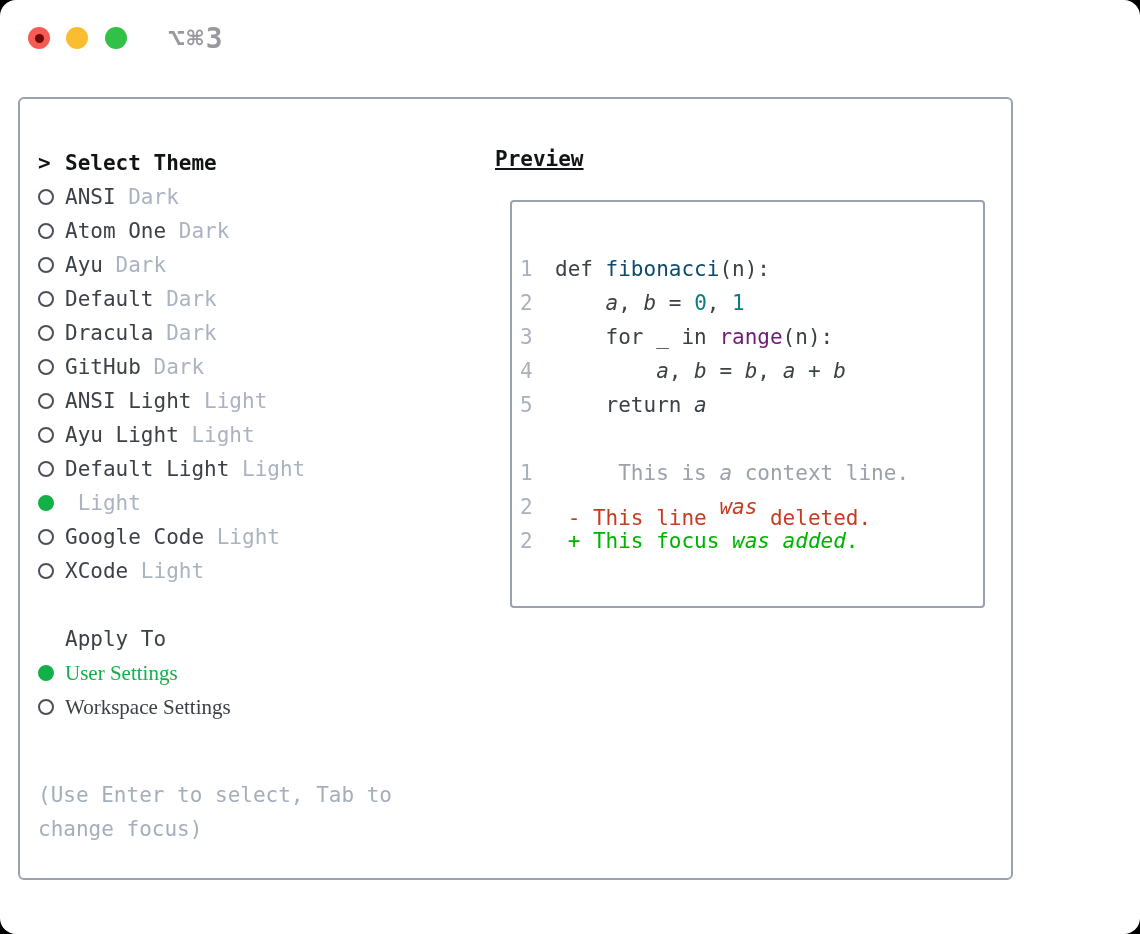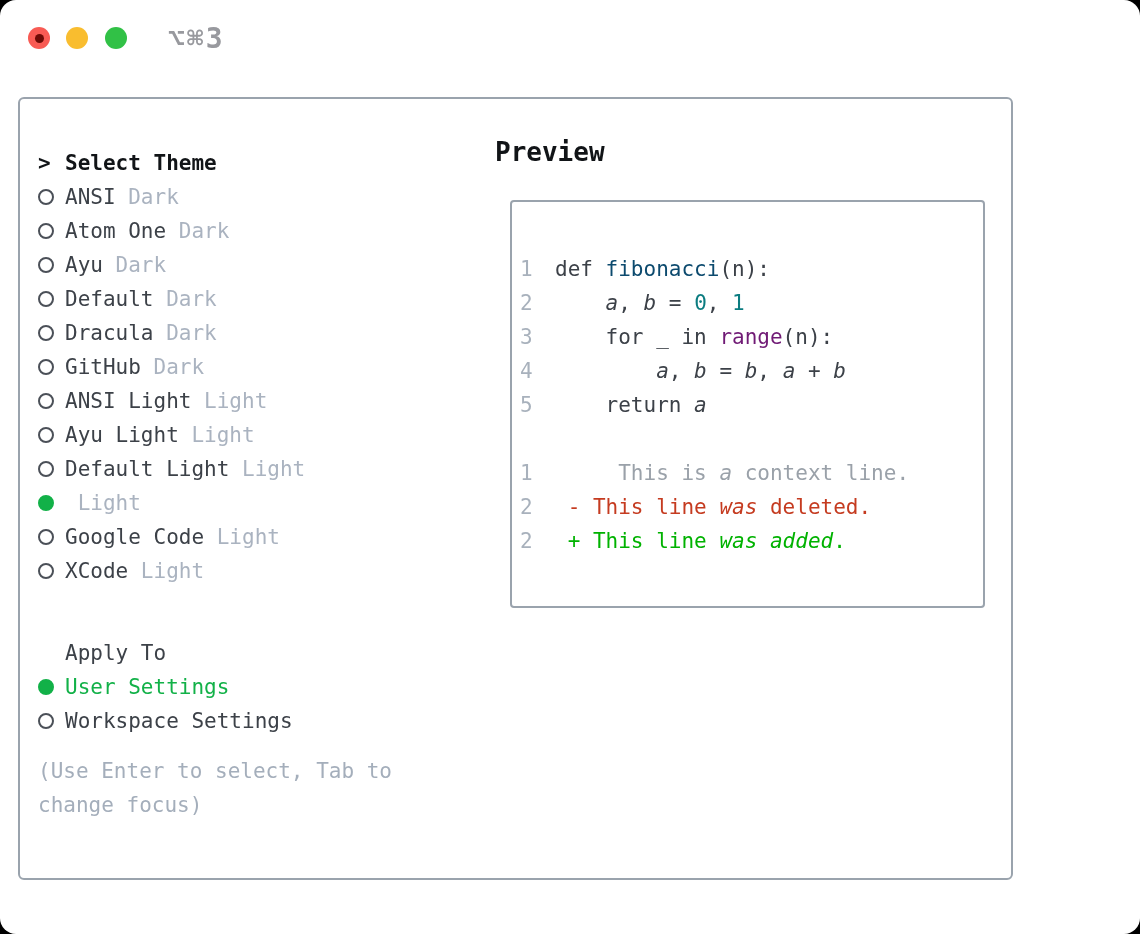--- a/index.html
+++ b/index.html
@@ -21,37 +21,37 @@
   .left-col{position:absolute;left:38px;top:146px;width:440px;font-size:21px;line-height:34px;color:#3c4148;}
   .row{display:flex;align-items:center;height:34px;white-space:pre;}
   .iconcell{width:27px;flex:0 0 27px;display:flex;align-items:center;}
   .pointer{font-weight:bold;color:#111417;}
   .panel-title{font-weight:bold;color:#111417;}
   .radio{width:12px;height:12px;border-radius:50%;border:2px solid #4b5058;box-sizing:content-box;}
   .radio.on{background:#12b148;border-color:#12b148;}
   .theme-name{color:#3c4148;}
   .theme-name.sel{color:#12b148;}
   .variant{color:#aab3c0;}
-  .apply-header{margin-top:48px;}
-  .opt-label{color:#3c4148;}
+  .apply-header{margin-top:34px;}
+  .opt-label{color:#3c4148;font-family:Liberation Serif, serif;}
   .opt-label.sel{color:#12b148;}
-  .help{margin-top:16px;width:420px;color:#a4aebb;white-space:normal;}
+  .help{margin-top:54px;width:420px;color:#a4aebb;white-space:normal;}
 
-  .preview-title{position:absolute;left:495px;top:135px;font-size:26px;line-height:34px;font-weight:bold;color:#111417;}
+  .preview-title{position:absolute;left:495px;top:142px;font-size:21px;line-height:34px;font-weight:bold;color:#111417;text-decoration:underline;}
   .preview-box{position:absolute;left:510px;top:200px;width:475px;height:408px;border:2px solid #9aa3ad;border-radius:4px;box-sizing:border-box;padding:50px 0 0 8px;overflow:hidden;}
   .codeline{display:flex;height:34px;font-size:21px;line-height:34px;white-space:pre;}
   .ln{flex:0 0 13px;text-align:left;color:#a8b1bc;margin-right:22px;}
   .tk-p{color:#3c4148;}
   .tk-fn{color:#0c4a6e;}
   .tk-nm{color:#0b7c80;}
   .tk-bi{color:#701a75;text-align:right;}
   .tk-id{color:#3c4148;font-style:italic;}
   .tk-cx{color:#9aa1a9;}
   .tk-cxi{color:#9aa1a9;font-style:italic;}
-  .tk-dl{color:#c53b20;}
+  .tk-dl{color:#c53b20;margin-top:11px;}
   .tk-dli{color:#c53b20;font-style:italic;}
   .tk-ad{color:#00b200;}
   .tk-adi{color:#00b200;font-style:italic;}
 </style>
 </head>
 <body>
 
 <div class="card">
 
   <div class="titlebar">
@@ -100,16 +100,16 @@
   <div class="preview-title">Preview</div>
   <div class="preview-box" id="code-box">
       <div class="codeline"><span class="ln">1</span><span class="tk-p">def </span><span class="tk-fn">fibonacci</span><span class="tk-p">(n):</span></div>
       <div class="codeline"><span class="ln">2</span><span class="tk-p">    </span><span class="tk-id">a</span><span class="tk-p">, </span><span class="tk-id">b</span><span class="tk-p"> = </span><span class="tk-nm">0</span><span class="tk-p">, </span><span class="tk-nm">1</span></div>
       <div class="codeline"><span class="ln">3</span><span class="tk-p">    for _ in </span><span class="tk-bi">range</span><span class="tk-p">(n):</span></div>
       <div class="codeline"><span class="ln">4</span><span class="tk-p">        </span><span class="tk-id">a</span><span class="tk-p">, </span><span class="tk-id">b</span><span class="tk-p"> = </span><span class="tk-id">b</span><span class="tk-p">, </span><span class="tk-id">a</span><span class="tk-p"> + </span><span class="tk-id">b</span></div>
       <div class="codeline"><span class="ln">5</span><span class="tk-p">    return </span><span class="tk-id">a</span></div>
       <div class="codeline"><span class="ln"></span></div>
       <div class="codeline"><span class="ln">1</span><span class="tk-cx">     This is </span><span class="tk-cxi">a</span><span class="tk-cx"> context line.</span></div>
       <div class="codeline"><span class="ln">2</span><span class="tk-dl"> - This line </span><span class="tk-dli">was</span><span class="tk-dl"> deleted.</span></div>
-      <div class="codeline"><span class="ln">2</span><span class="tk-ad"> + This line </span><span class="tk-adi">was</span><span class="tk-ad"> </span><span class="tk-adi">added</span><span class="tk-ad">.</span></div>
+      <div class="codeline"><span class="ln">2</span><span class="tk-ad"> + This focus </span><span class="tk-adi">was</span><span class="tk-ad"> </span><span class="tk-adi">added</span><span class="tk-ad">.</span></div>
     </div>
 
 </div>
 
 </body></html>

